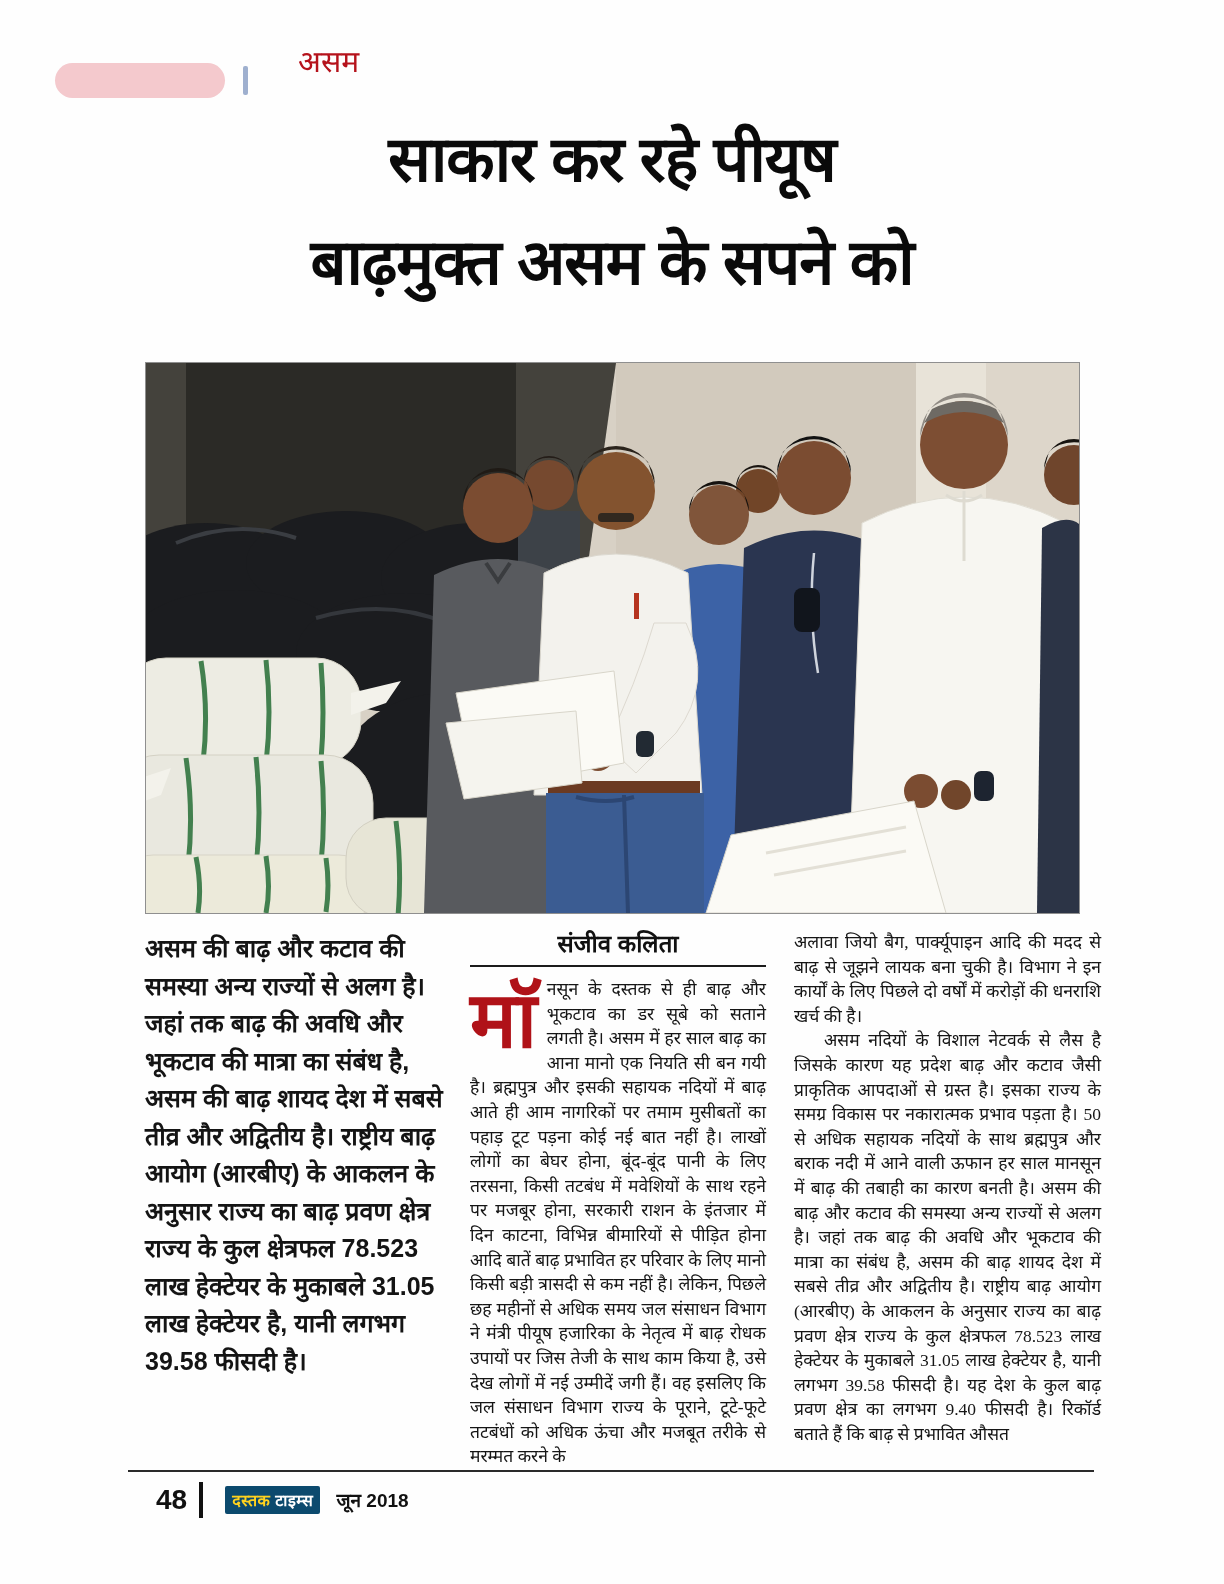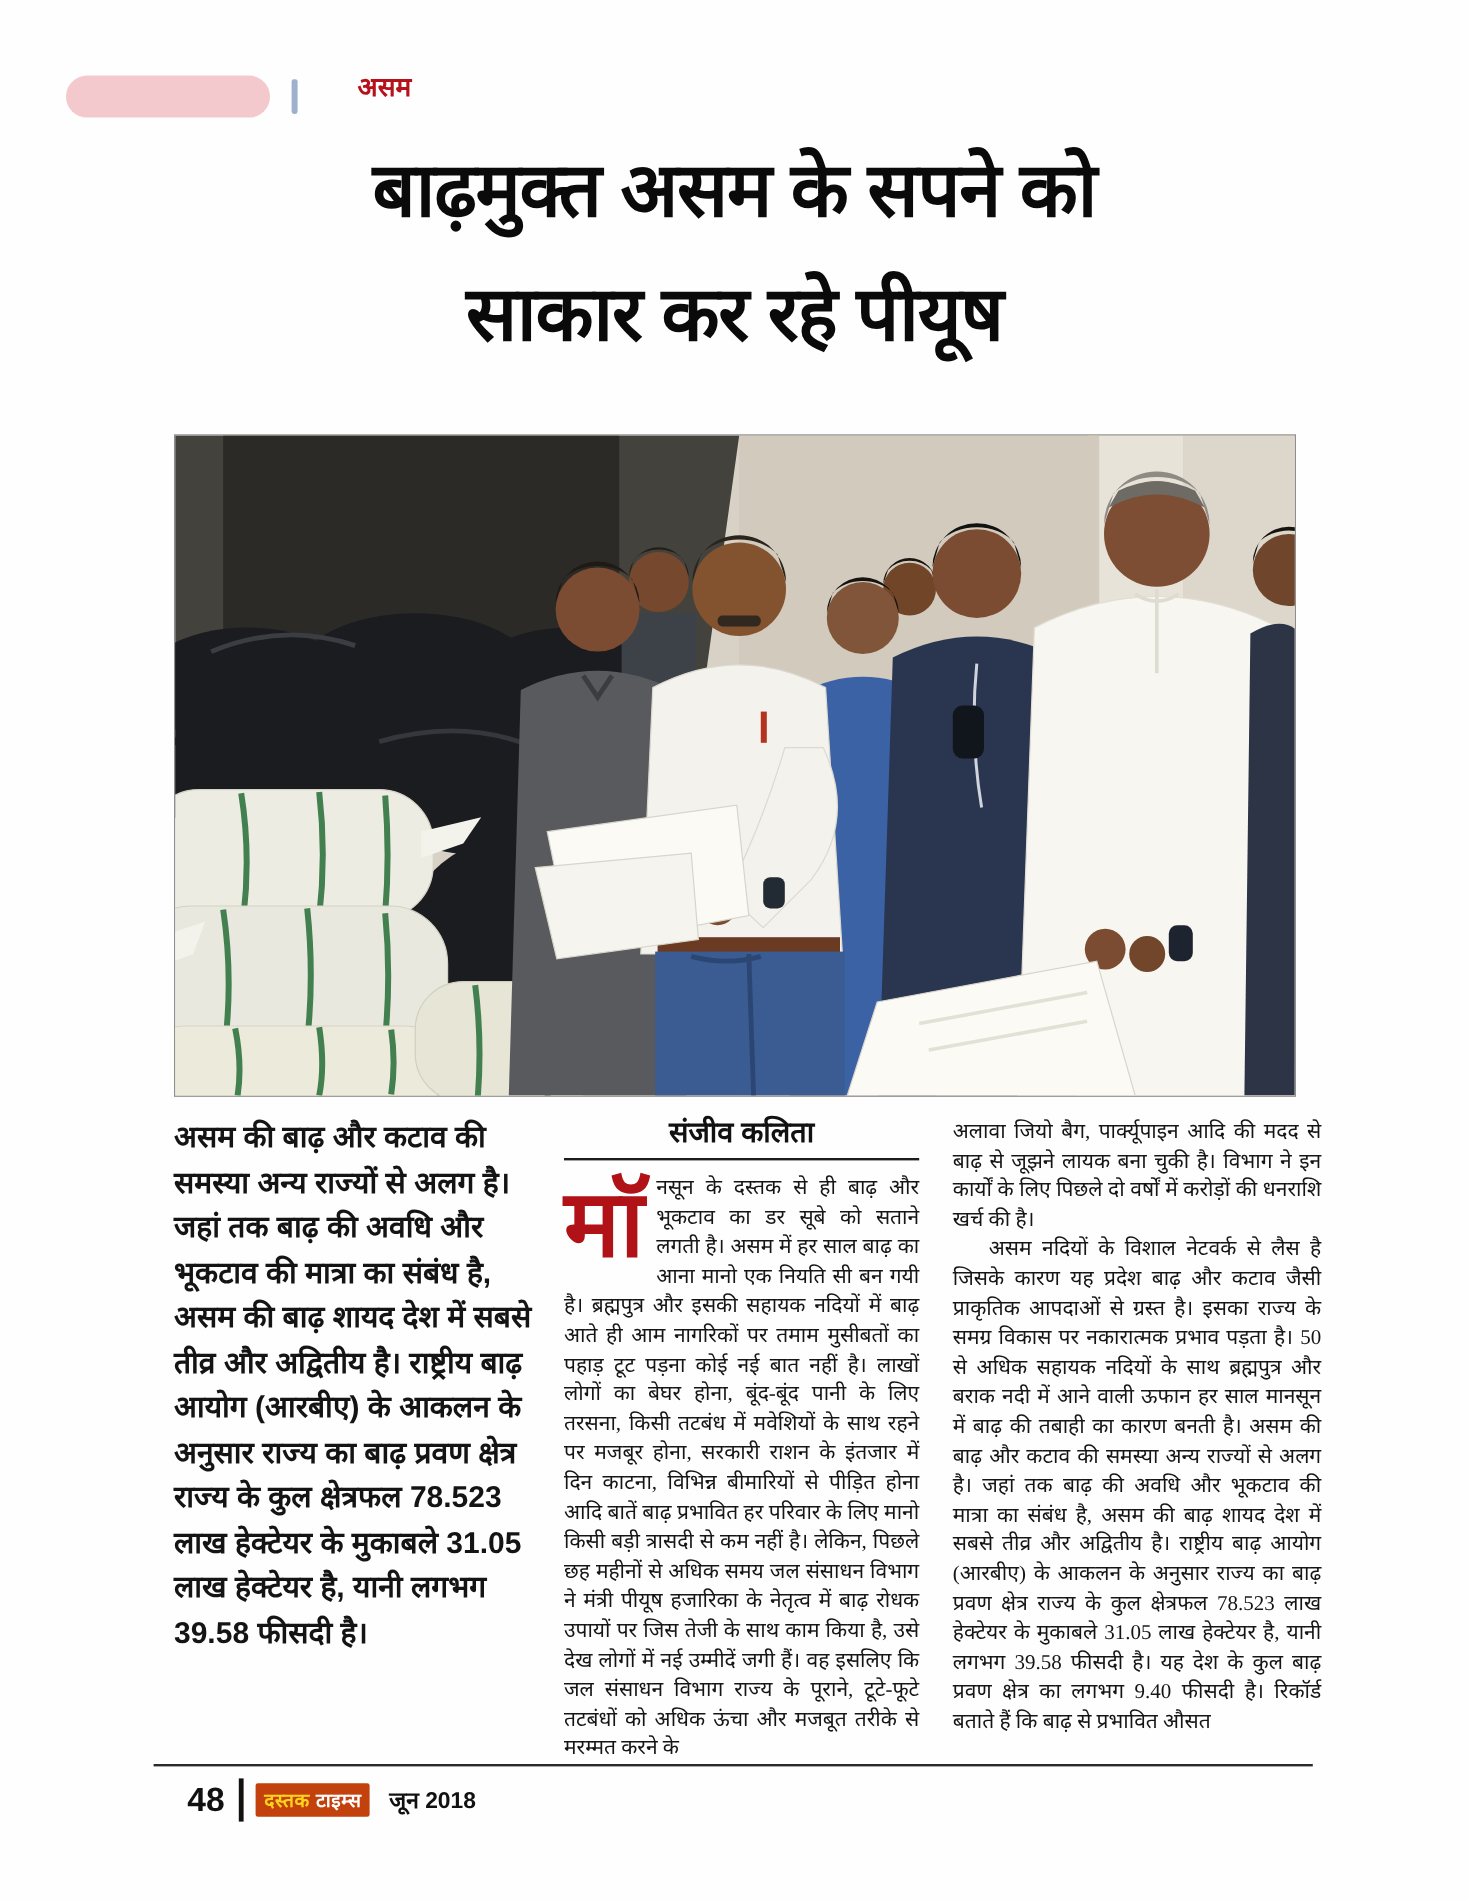--- a/index.html
+++ b/index.html
@@ -2,22 +2,22 @@
 <html lang="hi"><head>
 <meta charset="utf-8">
 <style>
   html,body{margin:0;padding:0;background:#ffffff;}
   .page{position:relative;width:1224px;height:1584px;background:#fefefe;overflow:hidden;
         font-family:"Liberation Serif", serif;color:#111;}
   
   .masthead{position:absolute;left:0;top:0;width:100%;height:110px;}
   .pill{position:absolute;left:55px;top:63px;width:170px;height:35px;border-radius:18px;}
   .mast-divider{position:absolute;left:243px;top:66px;width:5px;height:29px;background:#9fb0cf;border-radius:2px;}
-  .section-label{position:absolute;left:298px;top:56px;font-family:"Liberation Sans",sans-serif;
-        font-weight:700;font-size:22px;}
+  .section-label{position:absolute;left:298px;top:40px;font-family:"Liberation Sans",sans-serif;
+        font-weight:400;font-size:30px;}
   
   .headline{position:absolute;left:120px;top:108px;width:984px;margin:0;text-align:center;
         font-family:"Liberation Sans",sans-serif;font-weight:900;color:#0a0a0a;
         font-size:63px;line-height:103px;letter-spacing:-1px;}
   .hl-line{display:block;white-space:nowrap;}
   
   .photo{position:absolute;left:145px;top:362px;width:933px;height:550px;margin:0;
         border:1px solid #8f8f8f;box-sizing:content-box;background:#d8d1c5;}
   .photo svg{display:block;width:100%;height:100%;}
   
@@ -48,22 +48,22 @@
 
 <div class="page">
 
   <header class="masthead">
     <div class="pill" style="background:#f4c9cd;"></div>
     <div class="mast-divider"></div>
     <span class="section-label" style="color:#b5121b;">असम</span>
   </header>
 
   <h1 class="headline">
+    <span class="hl-line">साकार कर रहे पीयूष</span>
     <span class="hl-line">बाढ़मुक्त असम के सपने को</span>
-    <span class="hl-line">साकार कर रहे पीयूष</span>
   </h1>
 
   <figure class="photo" aria-label="Officials in white shirts reading documents beside stacks of white relief bundles tied with green straps and black plastic-wrapped bales inside a warehouse">
     <svg viewBox="0 0 933 550" preserveAspectRatio="none">
 
       <rect x="0" y="0" width="933" height="550" fill="#d8d1c5"></rect>
       <rect x="760" y="0" width="80" height="550" fill="#e8e3d8"></rect>
       <rect x="840" y="0" width="93" height="550" fill="#ddd6ca"></rect>
       <rect x="470" y="0" width="300" height="550" fill="#d2cabd"></rect>
 
@@ -178,20 +178,20 @@
 
   <div class="col-right">
     <p class="bodytext">अलावा जियो बैग, पार्क्यूपाइन आदि की मदद से बाढ़ से जूझने लायक बना चुकी है। विभाग ने इन कार्यों के लिए पिछले दो वर्षों में करोड़ों की धनराशि खर्च की है।</p>
     <p class="bodytext indent">असम नदियों के विशाल नेटवर्क से लैस है जिसके कारण यह प्रदेश बाढ़ और कटाव जैसी प्राकृतिक आपदाओं से ग्रस्त है। इसका राज्य के समग्र विकास पर नकारात्मक प्रभाव पड़ता है। 50 से अधिक सहायक नदियों के साथ ब्रह्मपुत्र और बराक नदी में आने वाली ऊफान हर साल मानसून में बाढ़ की तबाही का कारण बनती है। असम की बाढ़ और कटाव की समस्या अन्य राज्यों से अलग है। जहां तक बाढ़ की अवधि और भूकटाव की मात्रा का संबंध है, असम की बाढ़ शायद देश में सबसे तीव्र और अद्वितीय है। राष्ट्रीय बाढ़ आयोग (आरबीए) के आकलन के अनुसार राज्य का बाढ़ प्रवण क्षेत्र राज्य के कुल क्षेत्रफल 78.523 लाख हेक्टेयर के मुकाबले 31.05 लाख हेक्टेयर है, यानी लगभग 39.58 फीसदी है। यह देश के कुल बाढ़ प्रवण क्षेत्र का लगभग 9.40 फीसदी है। रिकॉर्ड बताते हैं कि बाढ़ से प्रभावित औसत</p>
   </div>
 
   <hr class="footer-rule">
   <footer class="footerbar">
     <span class="page-number">48</span>
     <span class="footer-divider"></span>
-    <span class="magazine-logo" style="background:#c2410c;">
+    <span class="magazine-logo" style="background:#0c4a6e;margin-left:12px;">
       <span class="logo-word1" style="color:#ffd21e;">दस्तक</span>
       <span class="logo-word2">टाइम्स</span>
     </span>
     <span class="issue-date">जून 2018</span>
   </footer>
 
 </div>
 
 </body></html>

